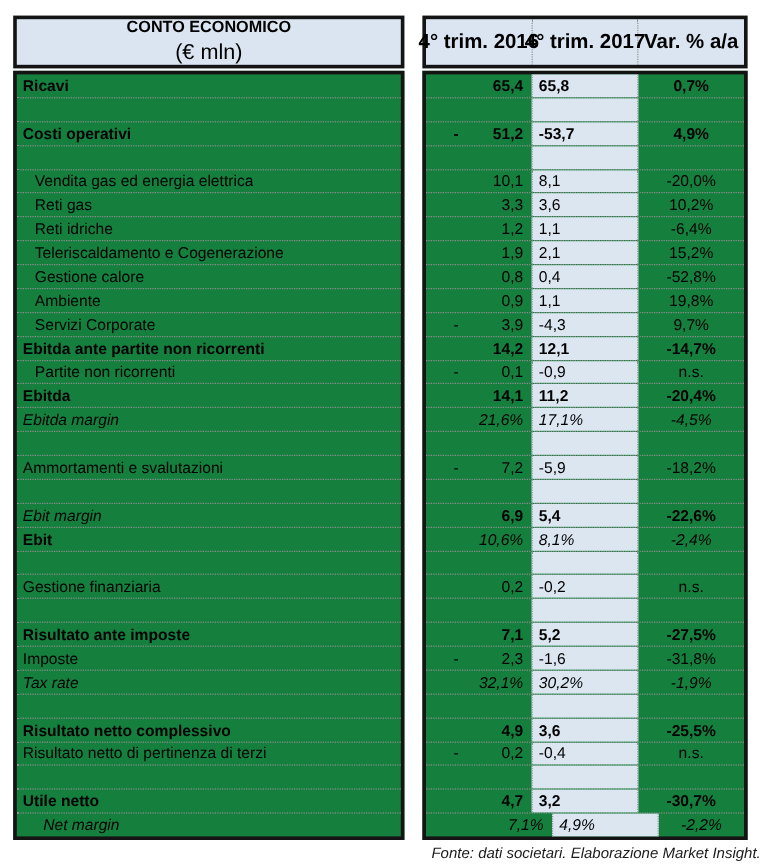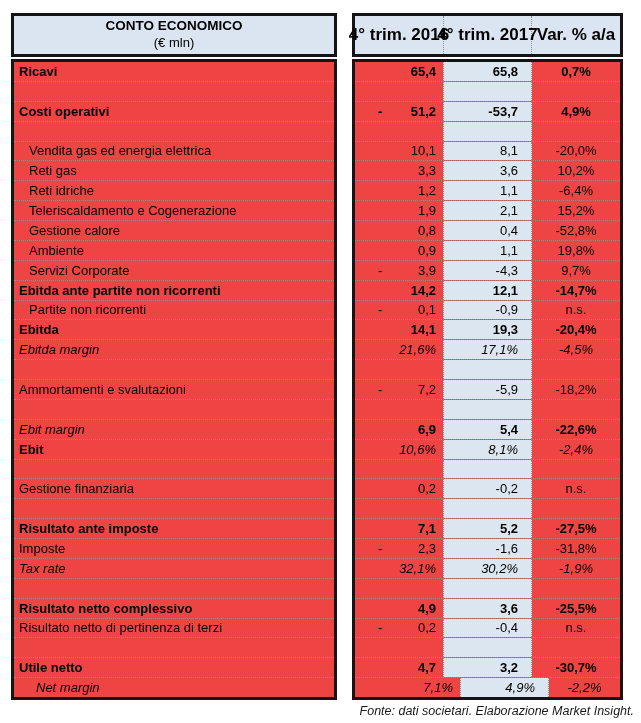--- a/index.html
+++ b/index.html
@@ -33,21 +33,21 @@
     flex-direction: column;
     align-items: center;
     justify-content: center;
     line-height: 1.25;
   }
   #left-header .title {
     font-weight: 700;
     font-size: 13.5px;
   }
   #left-header .subtitle {
-    font-size: 13px;
+    font-size: 18px;
   }
   #right-header {
     left: 352px;
     width: 271px;
     display: flex;
     flex-direction: row;
     align-items: stretch;
   }
   .hcell {
     display: flex;
@@ -66,21 +66,21 @@
   }
   .hcell.hvar { flex: 1; }
 
   
   .body-box {
     position: absolute;
     top: 59px;
     height: 641px;
     box-sizing: border-box;
     border: 3px solid var(--border-col, #141414);
-    background: #ef4444;
+    background: #15803d;
     display: flex;
     flex-direction: column;
   }
   #left-body {
     left: 11px;
     width: 326px;
   }
   #right-body {
     left: 352px;
     width: 271px;
@@ -111,21 +111,21 @@
     align-items: center;
     box-sizing: border-box;
   }
   .c16 {
     width: 88px;
     justify-content: space-between;
     padding: 0 7px 0 23px;
   }
   .c17 {
     width: 89px;
-    justify-content: flex-end;
+    justify-content: flex-start;
     padding: 0 13px 0 5px;
     background: var(--col2017-bg, #dce6f1);
     border-left: 1px dotted var(--dotted-col, #8f8f8f);
     border-right: 1px dotted var(--dotted-col, #8f8f8f);
   }
   .cvar {
     flex: 1;
     justify-content: center;
   }
   .sign { flex: 0 0 auto; }
@@ -385,21 +385,21 @@
         </div>
         <div class="cell cvar">n.s.</div>
       </div>
       <div class="trow">
         <div class="cell c16 bold">
           <span class="sign"></span>
           <span class="val">14,1</span>
         </div>
         <div class="cell c17 bold">
           <span class="sign"></span>
-          <span class="val">19,3</span>
+          <span class="val">11,2</span>
         </div>
         <div class="cell cvar bold">-20,4%</div>
       </div>
       <div class="trow">
         <div class="cell c16 italic">
           <span class="sign"></span>
           <span class="val">21,6%</span>
         </div>
         <div class="cell c17 italic">
           <span class="sign"></span>

